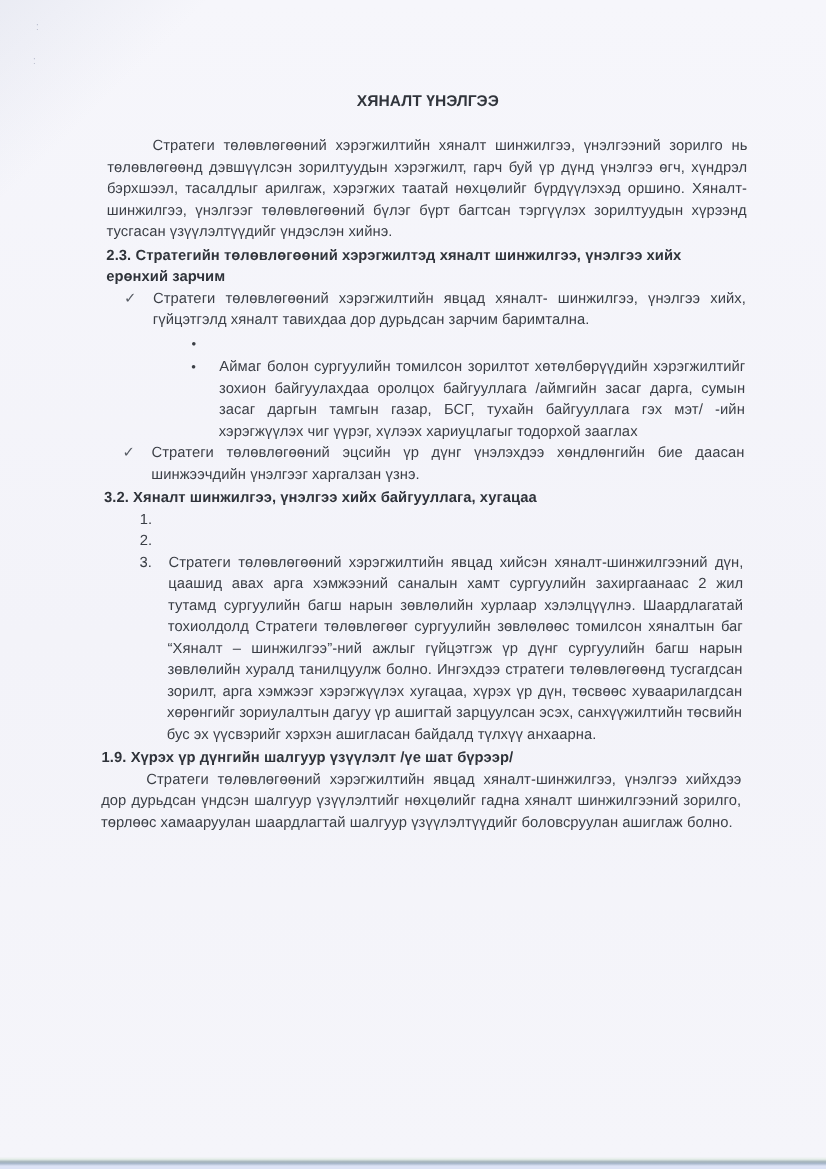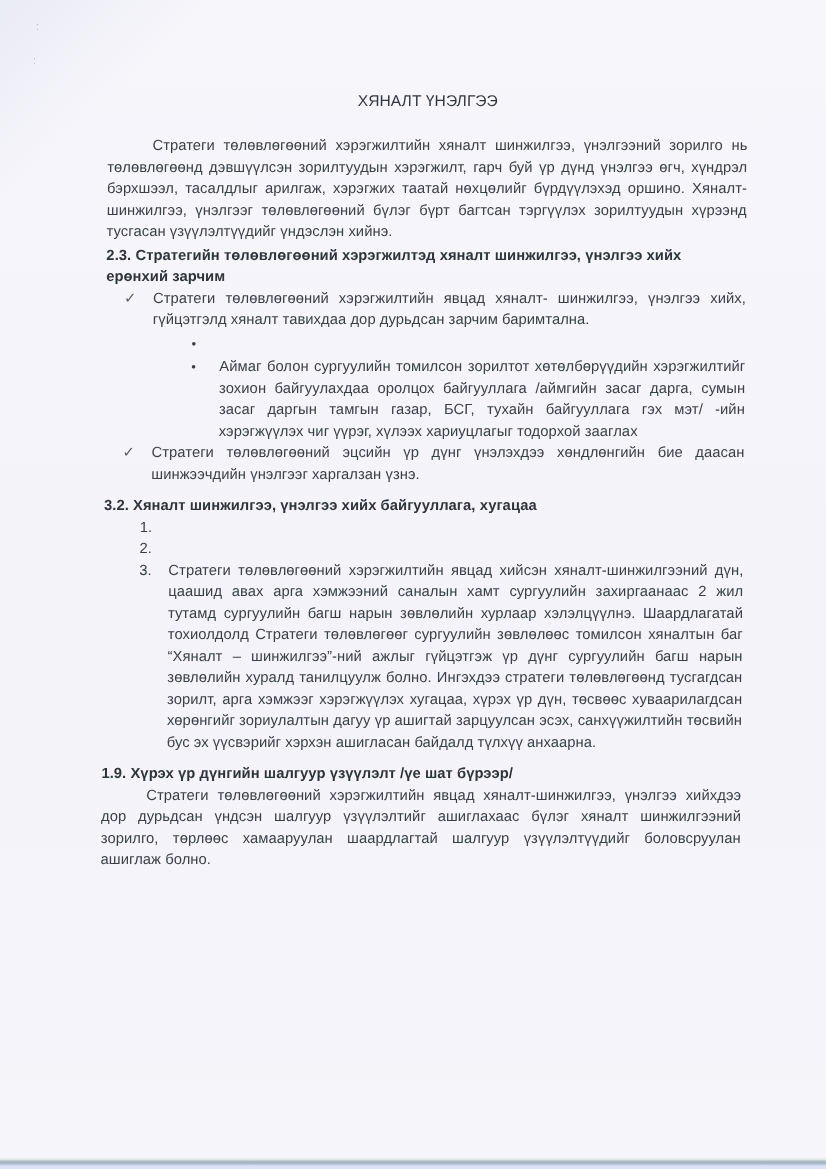--- a/index.html
+++ b/index.html
@@ -62,37 +62,37 @@
     line-height: 21.5px;
     letter-spacing: 0.1px;
     transform: skewX(-0.55deg);
     transform-origin: top left;
   }
   h1.doc-title {
     margin: 0 0 23px 0;
     font-size: 15.5px;
     line-height: 22px;
     text-align: center;
-    font-weight: normal;
+    font-weight: bold;
     color: #31353c;
   }
   p.body-par {
     margin: 0;
     text-align: justify;
   }
   p.indent { text-indent: 45px; }
   h2.sec-heading {
     margin: 2px 0 0 0;
     font-size: 14.7px;
     line-height: 21.5px;
     font-weight: bold;
     color: #2f333a;
     text-align: left;
   }
-  h2.gap-top { margin-top: 10px; }
+  h2.gap-top { margin-top: 2px; }
   .check-item {
     display: flex;
     padding-left: 18px;
     margin: 0;
   }
   .check-item .marker {
     flex: none;
     width: 29px;
     color: #565b63;
   }
@@ -166,19 +166,19 @@
         <span class="marker">2.</span>
       </div>
 
       <div class="num-item">
         <span class="marker">3.</span>
         <span class="flex-txt">Стратеги төлөвлөгөөний хэрэгжилтийн явцад хийсэн хяналт-шинжилгээний дүн, цаашид авах арга хэмжээний саналын хамт сургуулийн захиргаанаас 2 жил тутамд сургуулийн багш нарын зөвлөлийн хурлаар хэлэлцүүлнэ. Шаардлагатай тохиолдолд Стратеги төлөвлөгөөг сургуулийн зөвлөлөөс томилсон хяналтын баг “Хяналт – шинжилгээ”-ний ажлыг гүйцэтгэж үр дүнг сургуулийн багш нарын зөвлөлийн хуралд танилцуулж болно. Ингэхдээ стратеги төлөвлөгөөнд тусгагдсан зорилт, арга хэмжээг хэрэгжүүлэх хугацаа, хүрэх үр дүн, төсвөөс хуваарилагдсан хөрөнгийг зориулалтын дагуу үр ашигтай зарцуулсан эсэх, санхүүжилтийн төсвийн бус эх үүсвэрийг хэрхэн ашигласан байдалд түлхүү анхаарна.</span>
       </div>
 
       <h2 class="sec-heading gap-top">1.9.  Хүрэх үр дүнгийн шалгуур үзүүлэлт /үе шат бүрээр/</h2>
 
-      <p class="body-par indent">Стратеги төлөвлөгөөний хэрэгжилтийн явцад хяналт-шинжилгээ, үнэлгээ хийхдээ дор дурьдсан үндсэн шалгуур үзүүлэлтийг ашиглахаас бүлэг хяналт шинжилгээний зорилго, төрлөөс хамааруулан шаардлагтай шалгуур үзүүлэлтүүдийг боловсруулан ашиглаж болно.</p>
+      <p class="body-par indent">Стратеги төлөвлөгөөний хэрэгжилтийн явцад хяналт-шинжилгээ, үнэлгээ хийхдээ дор дурьдсан үндсэн шалгуур үзүүлэлтийг нөхцөлийг гадна хяналт шинжилгээний зорилго, төрлөөс хамааруулан шаардлагтай шалгуур үзүүлэлтүүдийг боловсруулан ашиглаж болно.</p>
 
     </div>
   </div>
 
   <div class="scan-edge"></div>
 </div>
 
 </body></html>

